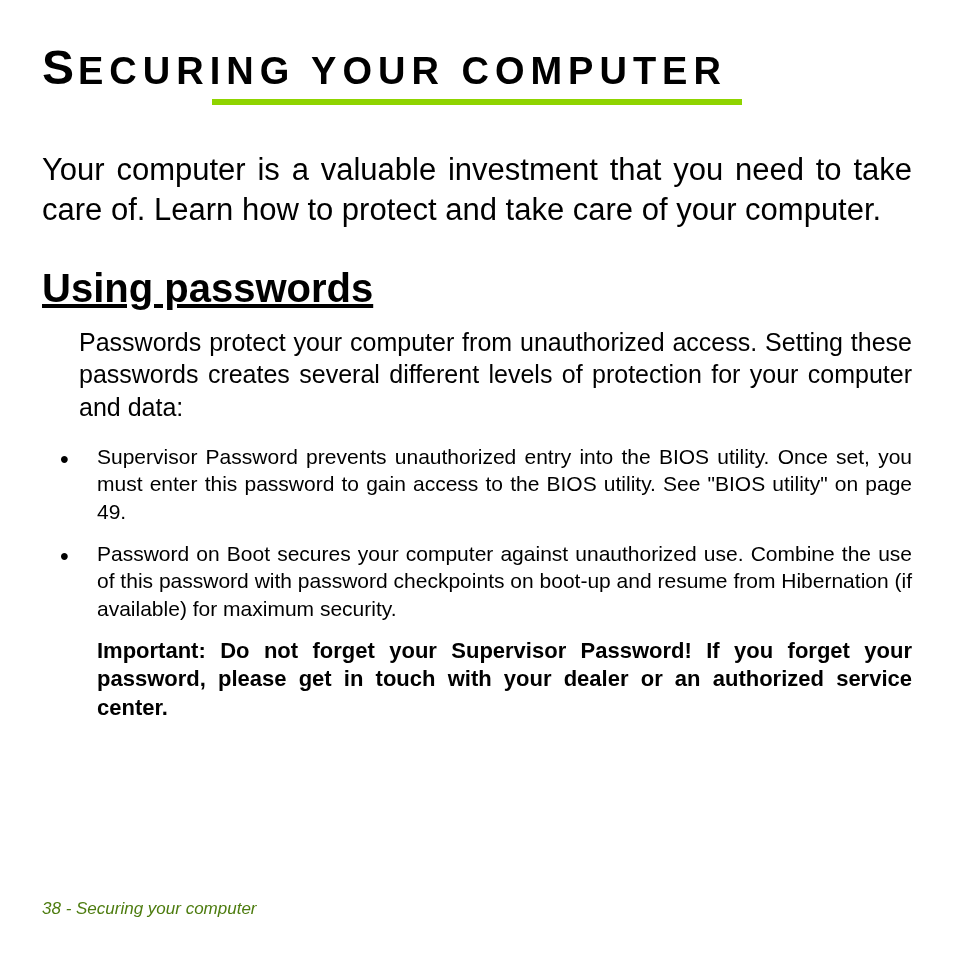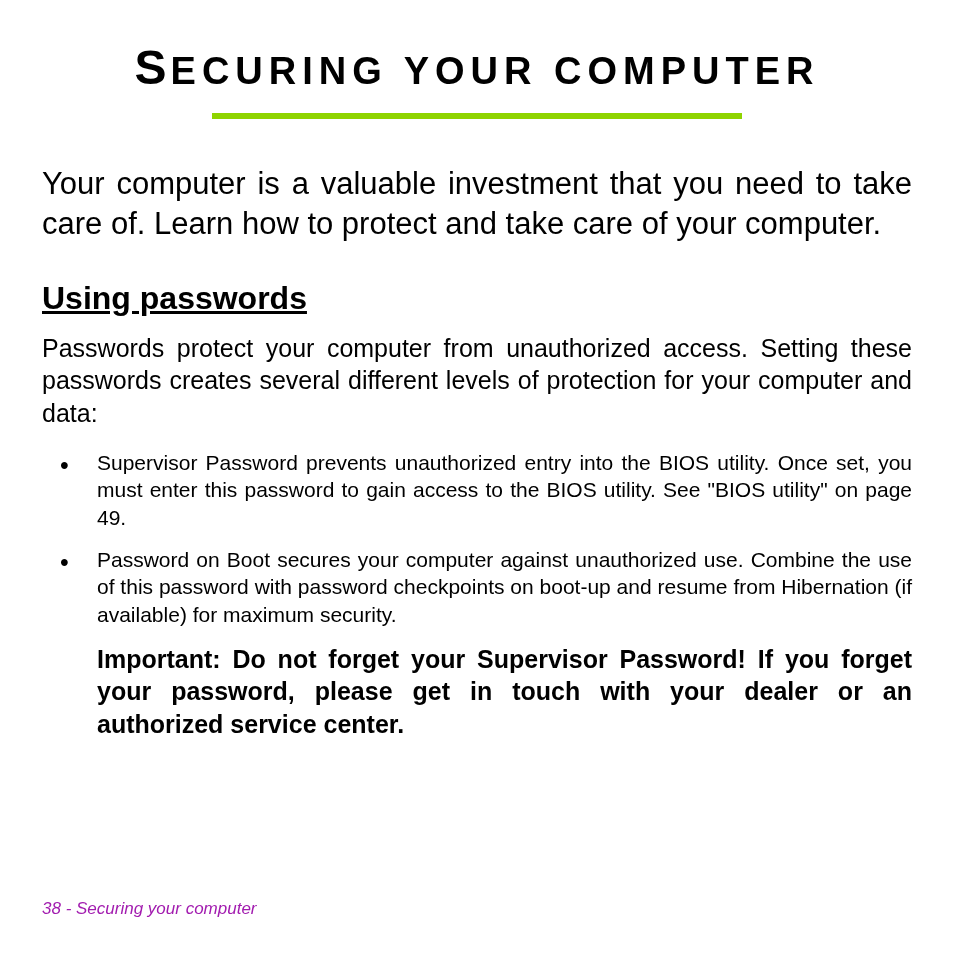--- a/index.html
+++ b/index.html
@@ -10,54 +10,55 @@
     body {
       width: 954px;
       height: 954px;
       background: #ffffff;
       font-family: Arial, Helvetica, sans-serif;
       color: #000000;
       padding: 40px 42px 30px 42px;
       position: relative;
     }
     .page-title {
-      text-align: center;
+      text-align: left;
       font-size: 38px;
       font-weight: bold;
       letter-spacing: 6px;
-      margin-bottom: 18px;
+      margin-bottom: 4px;
       font-family: Arial, Helvetica, sans-serif;
     }
     .page-title .first-letter {
       font-size: 48px;
       letter-spacing: 4px;
     }
     .title-underline {
       width: 530px;
       height: 6px;
       background: #8fd400;
       margin: 0 auto 45px auto;
     }
     .intro-text {
       font-size: 31px;
       line-height: 1.3;
       text-align: justify;
       margin-bottom: 35px;
     }
     .section-heading {
-      font-size: 32px;
+      font-size: 40px;
       font-weight: bold;
       text-decoration: underline;
       margin-bottom: 15px;
     }
     .section-intro {
       font-size: 25px;
       line-height: 1.3;
       text-align: justify;
       margin-bottom: 20px;
+      margin-left: 37px;
     }
     .bullet-list {
       list-style: none;
       padding: 0;
       margin: 0;
     }
     .bullet-item {
       font-size: 21px;
       line-height: 1.3;
       text-align: justify;
@@ -66,34 +67,34 @@
       margin-bottom: 15px;
     }
     .bullet-item::before {
       content: "•";
       position: absolute;
       left: 18px;
       top: 0;
       font-size: 25px;
     }
     .important-note {
-      font-size: 25px;
+      font-size: 22px;
       font-weight: bold;
       line-height: 1.3;
       text-align: justify;
       padding-left: 55px;
       margin-top: 12px;
     }
     .page-footer {
       position: absolute;
       bottom: 35px;
       left: 42px;
       font-size: 17px;
       font-style: italic;
-      color: #a21caf;
+      color: #4d7c0f;
       text-align: right;
     }
   </style>
 </head>
 <body>
 
 <h1 class="page-title">
   <span class="first-letter">S</span><span>ECURING YOUR COMPUTER</span>
 </h1>
 <div class="title-underline"></div>

